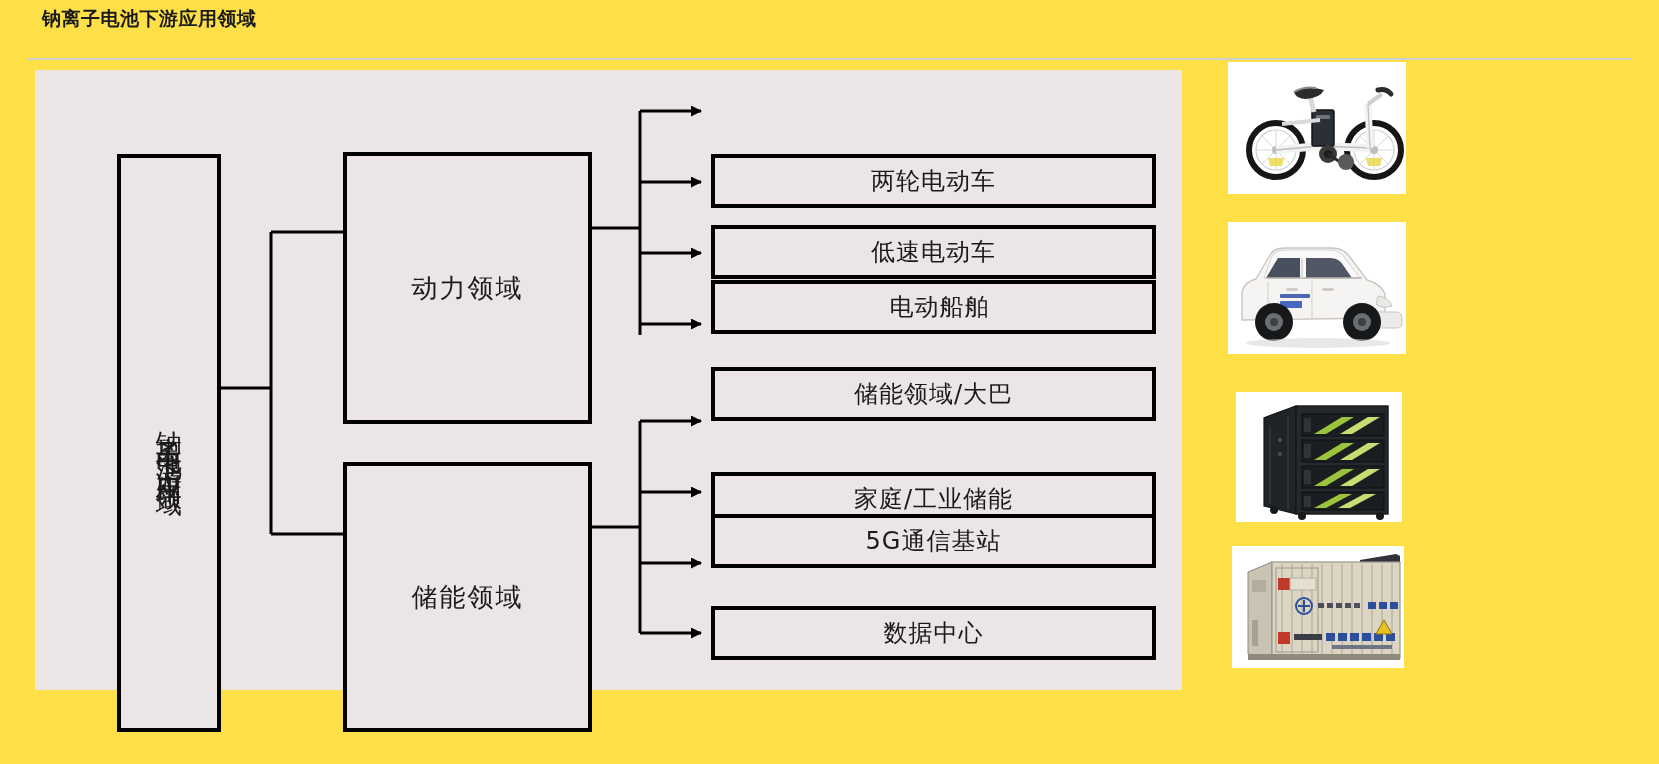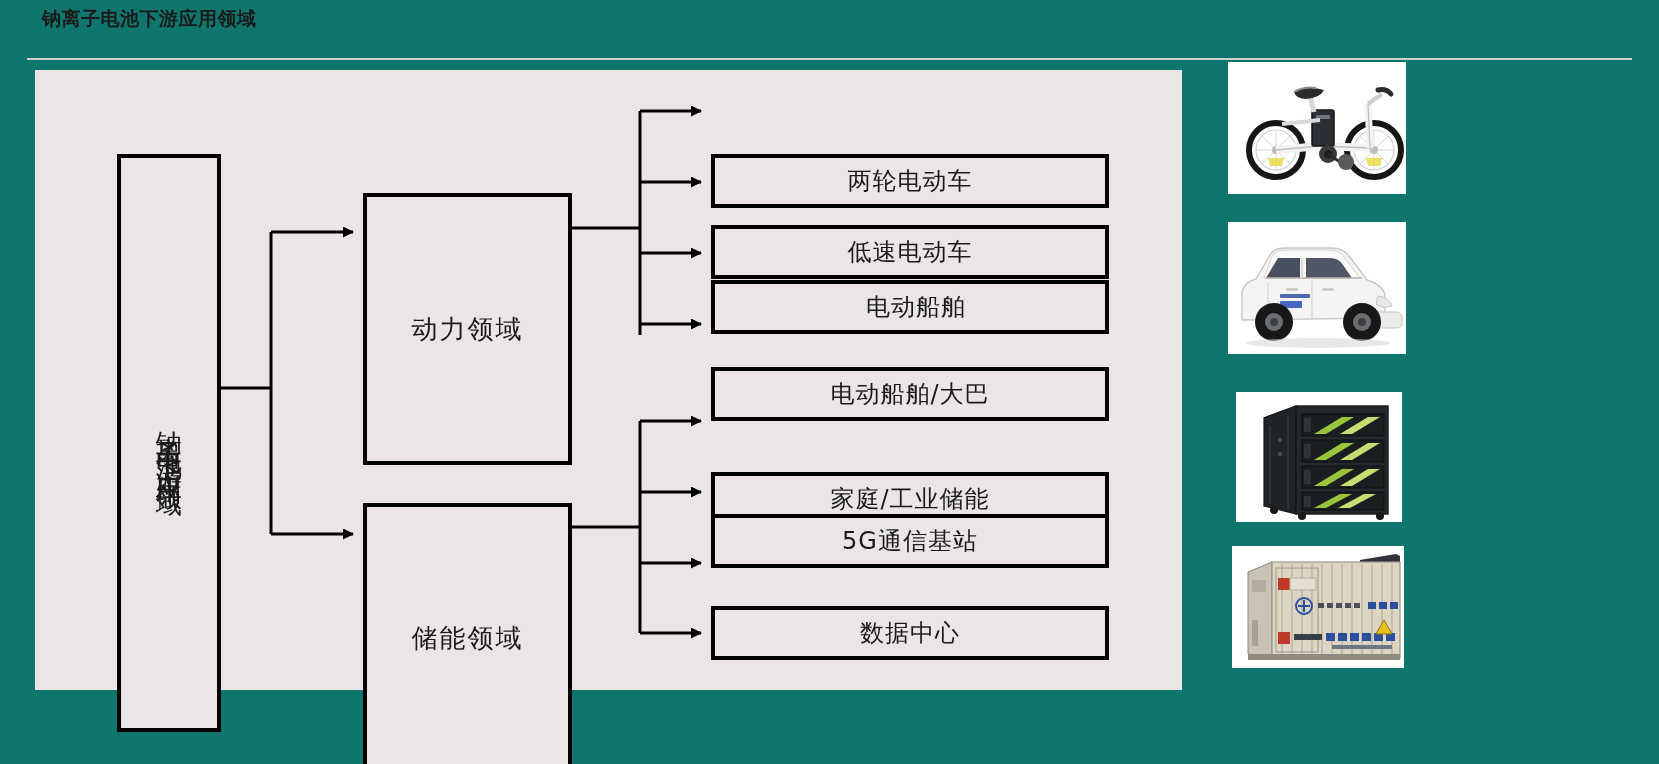--- a/index.html
+++ b/index.html
@@ -6,21 +6,21 @@
   * { box-sizing: border-box; }
   html, body {
     margin: 0; padding: 0;
     background: #ffffff;
     font-family: "DejaVu Sans", "Liberation Sans", sans-serif;
   }
   #root {
     position: relative;
     width: 1659px;
     height: 764px;
-    background: #0f766e;
+    background: #fde047;
     overflow: hidden;
   }
 
   
   .page-title {
     position: absolute;
     left: 42px;
     top: 6px;
     font-size: 19px;
     font-weight: bold;
@@ -67,33 +67,32 @@
     width: 104px;
     height: 578px;
     writing-mode: vertical-rl;
     text-orientation: upright;
     letter-spacing: 6px;
     font-size: 26px;
   }
 
   
   .node-cat {
-    left: 328px;
-    width: 209px;
+    left: 308px;
+    width: 249px;
     font-size: 26px;
     letter-spacing: 2px;
-    margin-top: 41px;
   }
   .node-cat.cat-0 { top: 82px;  height: 272px; }
   .node-cat.cat-1 { top: 392px; height: 270px; justify-content: center; }
 
   
   .node-leaf {
     left: 676px;
-    width: 398px;
+    width: 445px;
     height: 54px;
     font-size: 24px;
     letter-spacing: 1px;
   }
   .leaf-y0 { top: 84px; }
   .leaf-y1 { top: 155px; text-align: center; }
   .leaf-y2 { top: 210px; padding-left: 12px; }
   .leaf-y3 { top: 297px; }
   .leaf-y4 { top: 394px; margin-top: 8px; }
   .leaf-y5 { top: 444px; }
@@ -173,21 +172,21 @@
     <div class="node node-leaf leaf-y0">
       <span>两轮电动车</span>
     </div>
     <div class="node node-leaf leaf-y1">
       <span>低速电动车</span>
     </div>
     <div class="node node-leaf leaf-y2">
       <span>电动船舶</span>
     </div>
     <div class="node node-leaf leaf-y3">
-      <span>电动船舶/大巴</span>
+      <span>储能领域/大巴</span>
     </div>
 
     <div class="node node-leaf leaf-y4">
       <span>家庭/工业储能</span>
     </div>
     <div class="node node-leaf leaf-y5">
       <span>5G通信基站</span>
     </div>
     <div class="node node-leaf leaf-y6">
       <span>数据中心</span>

